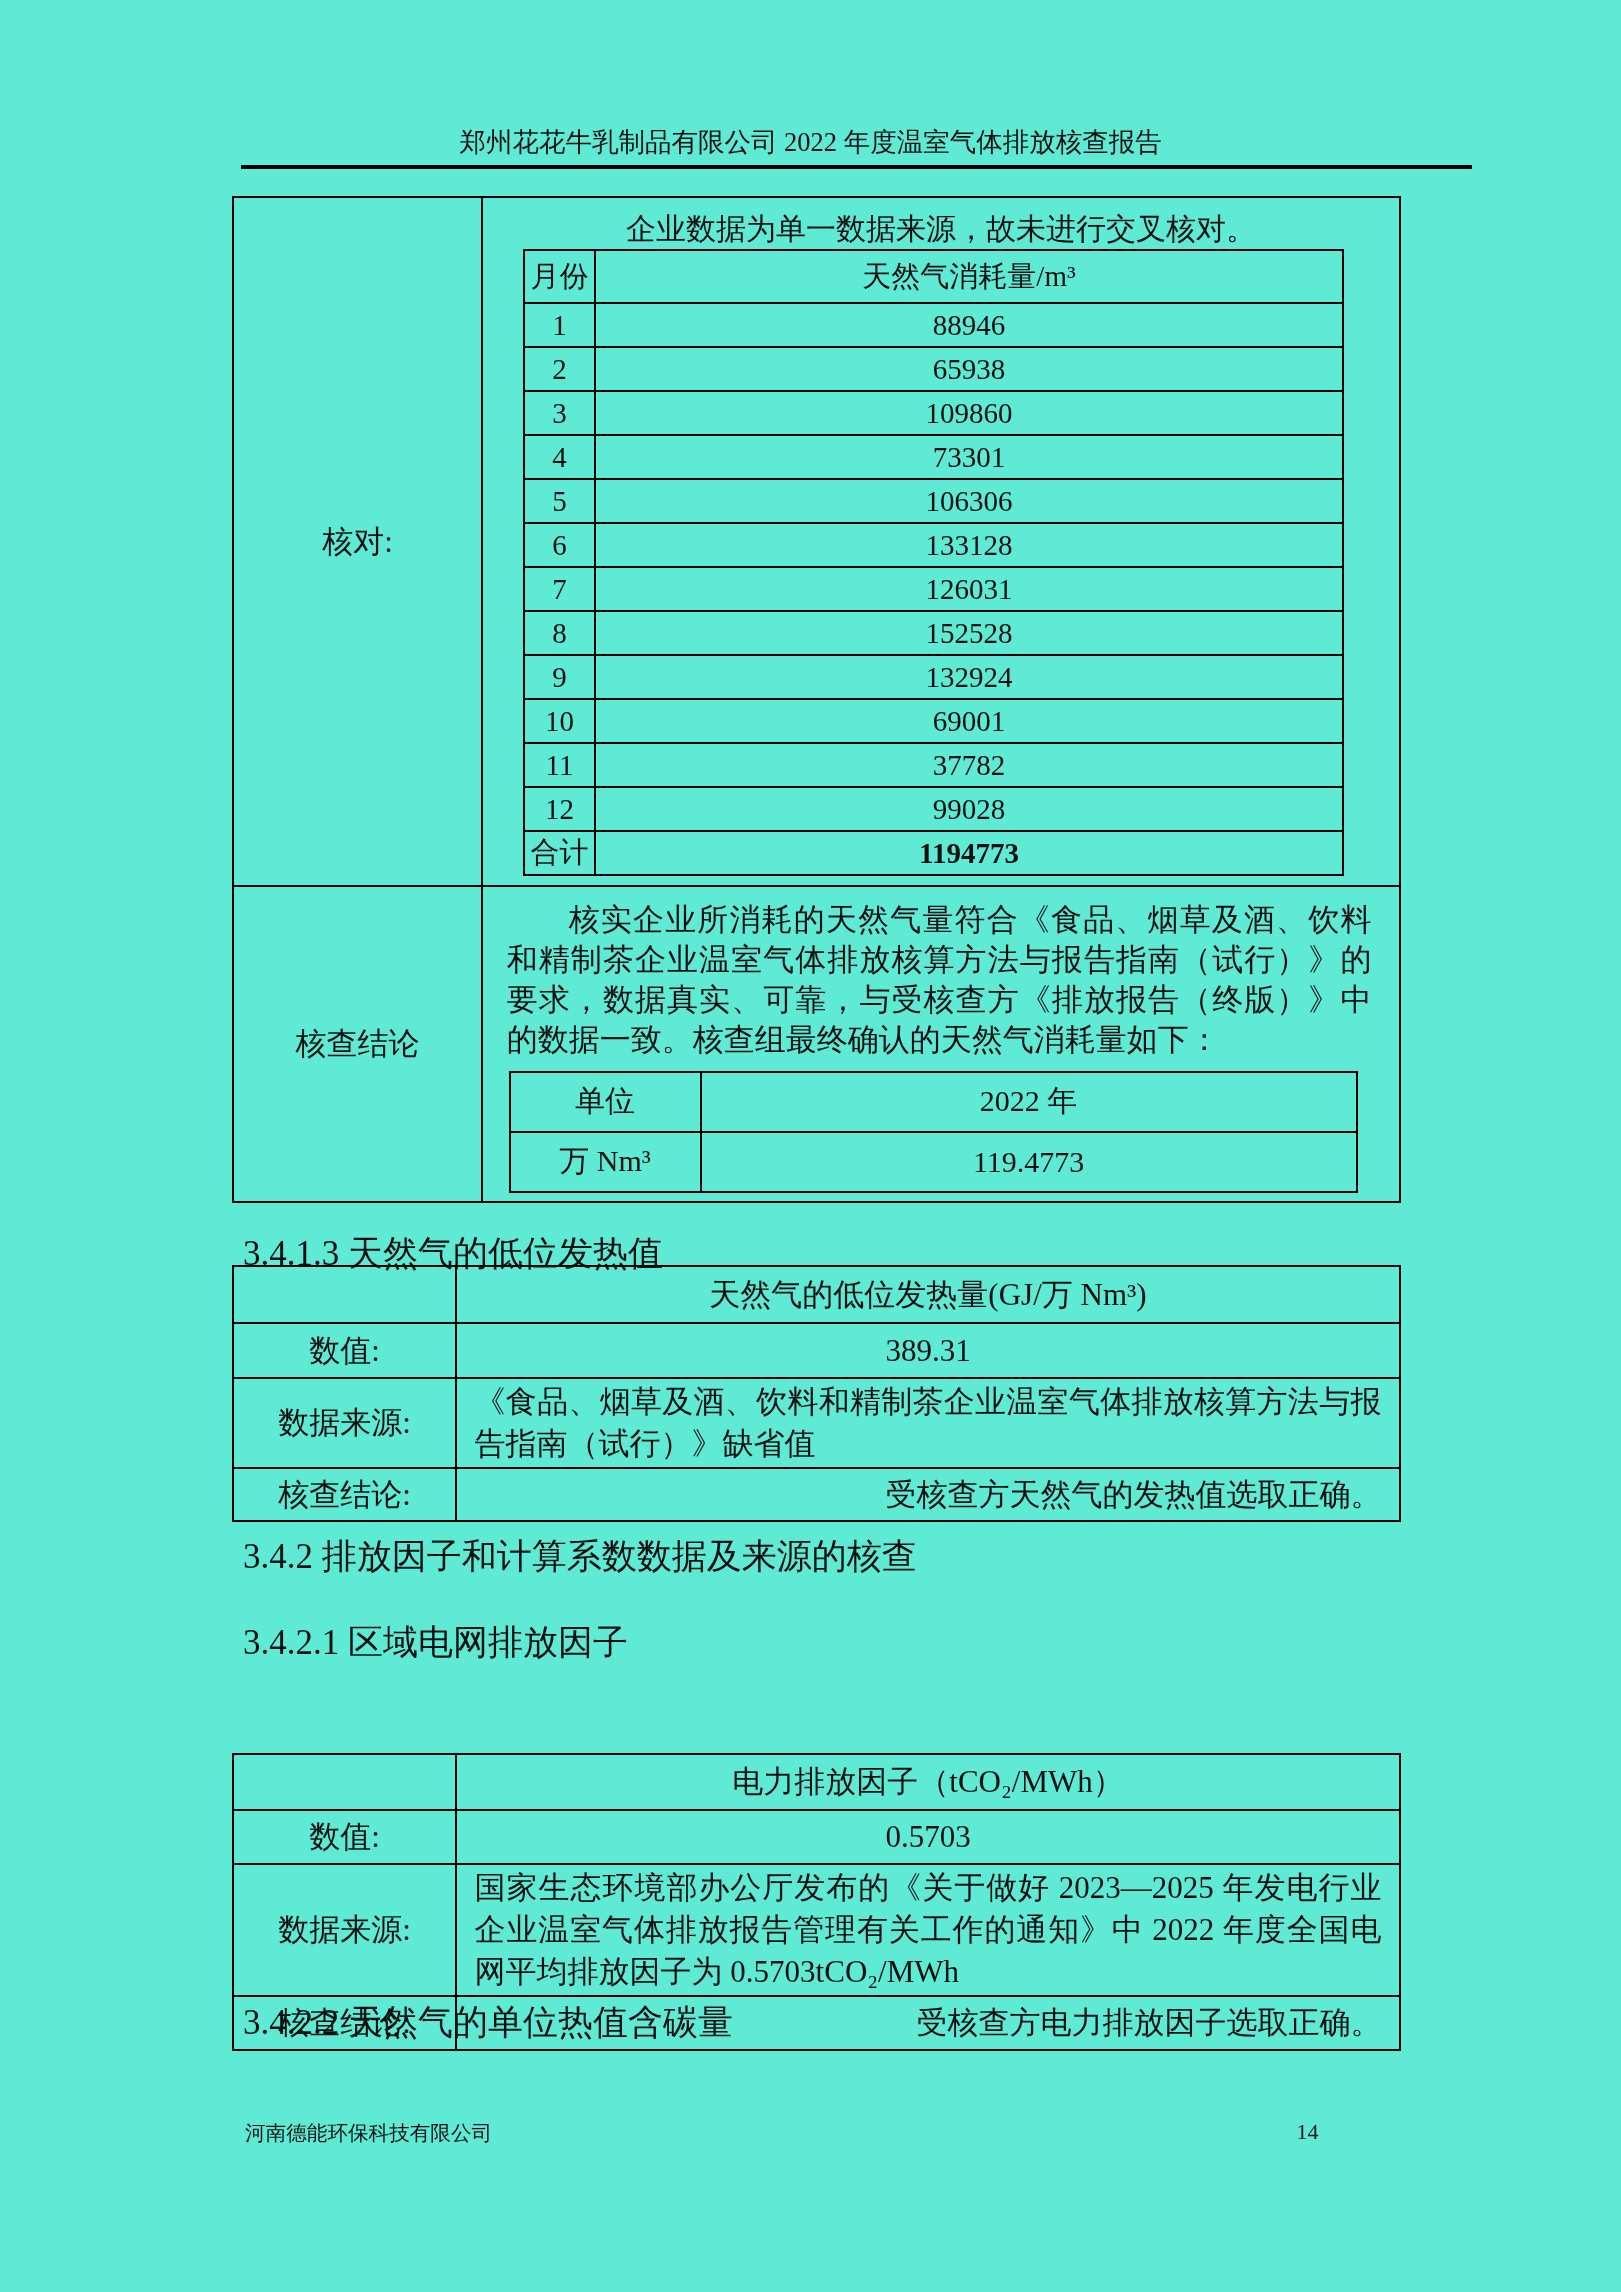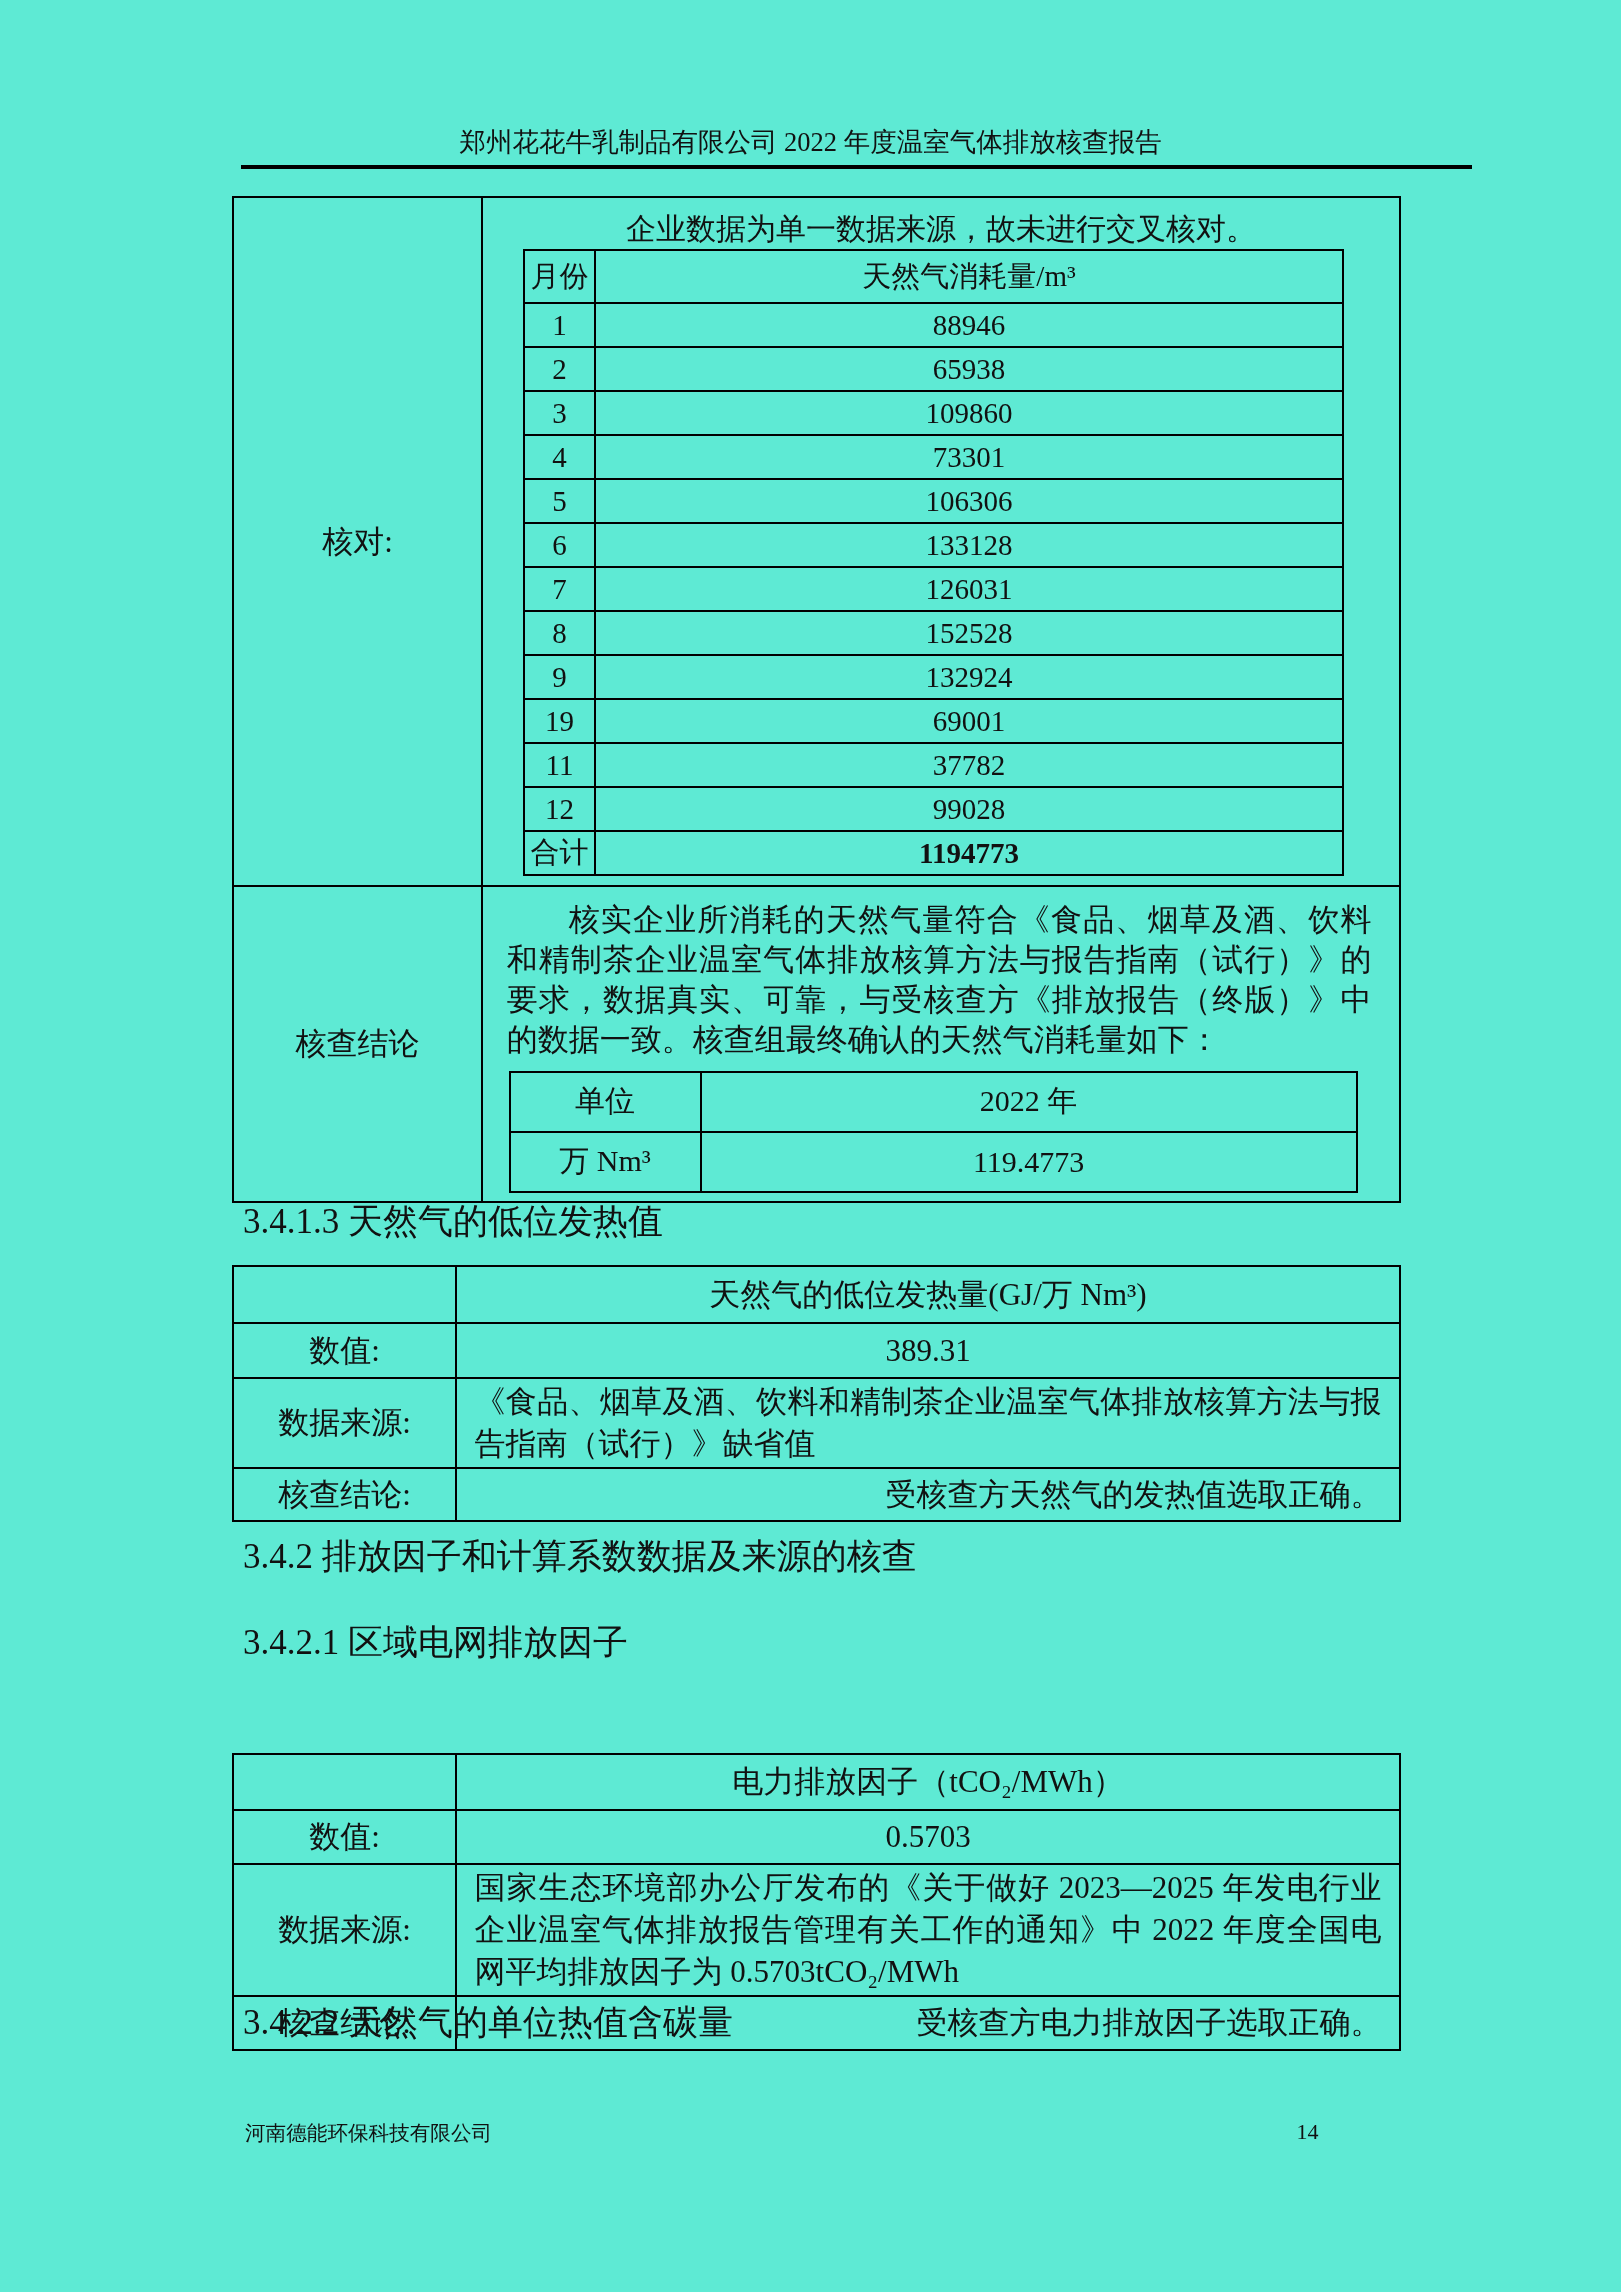--- a/index.html
+++ b/index.html
@@ -132,21 +132,21 @@
   .row-h132 { height: 129px; }
 
   
   .section-heading {
     position: absolute;
     left: 243px;
     font-size: 35px;
     line-height: 39px;
     white-space: nowrap;
   }
-  .h-3413 { top: 1202px; }
+  .h-3413 { top: 1234px; }
   .h-342  { top: 1537px; }
   .h-3421 { top: 1623px; }
   .h-3422 { top: 2003px; }
 
   
   .footer-company {
     position: absolute;
     left: 245px; top: 2119px;
     font-size: 20.6px;
   }
@@ -208,21 +208,21 @@
               </tr>
               <tr>
                 <td>8</td>
                 <td>152528</td>
               </tr>
               <tr>
                 <td>9</td>
                 <td>132924</td>
               </tr>
               <tr>
-                <td>19</td>
+                <td>10</td>
                 <td>69001</td>
               </tr>
               <tr>
                 <td>11</td>
                 <td>37782</td>
               </tr>
               <tr>
                 <td>12</td>
                 <td>99028</td>
               </tr>

